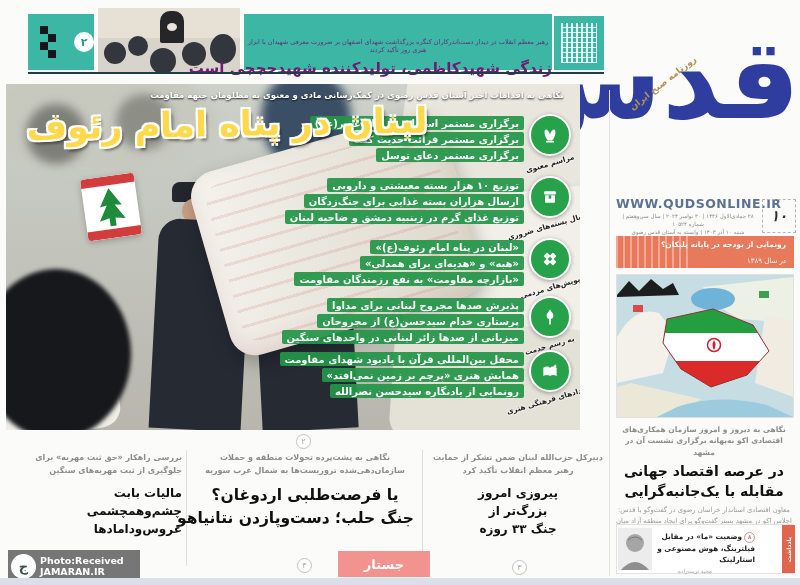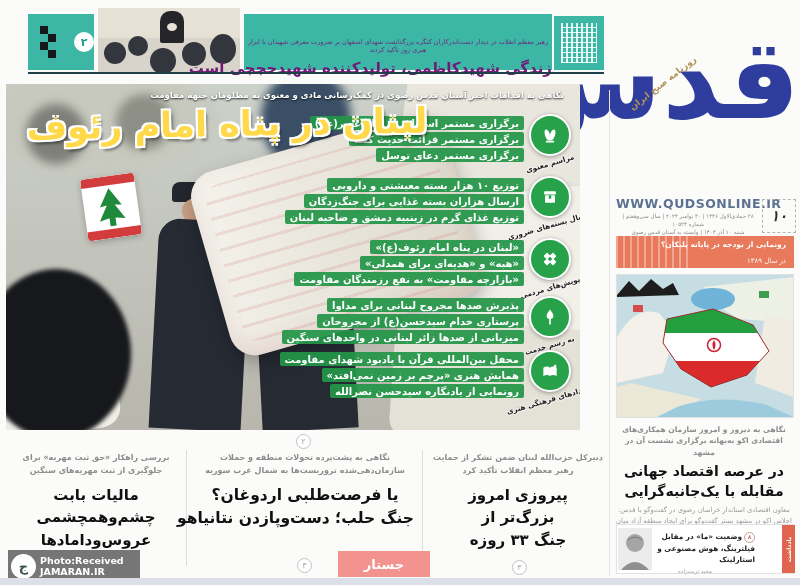--- a/index.html
+++ b/index.html
@@ -88,25 +88,25 @@
         box-shadow:0 1px 4px rgba(0,0,0,.35);display:flex;align-items:center;justify-content:center;}
   .grp-label{margin-top:3px;font-size:7.3px;font-weight:bold;color:#1c1c1c;transform:rotate(-16deg);
         text-shadow:0 0 2px #fff,0 0 2px #fff,0 0 3px #fff;white-space:nowrap;}
   .grp-items{display:flex;flex-direction:column;align-items:flex-start;gap:2px;margin-top:2px;}
   .grp-item{background:rgba(35,150,72,.93);color:#fff;font-size:10px;font-weight:bold;
         padding:1.5px 5px;border-radius:2px;white-space:nowrap;}
   .page-badge{position:absolute;width:13px;height:13px;border:1px solid #c2c2c2;border-radius:50%;
         color:#a8a8a8;font-size:8px;display:flex;align-items:center;justify-content:center;background:#fff;}
   
   .vd{position:absolute;width:1px;background:#ddd;}
-  .colA{left:10px;top:452px;width:172px;text-align:center;}
+  .colA{left:10px;top:452px;width:172px;}
   .colB{left:196px;top:452px;width:218px;text-align:center;}
   .colC{left:432px;top:452px;width:172px;text-align:center;}
   .b-kicker{font-size:8px;color:#8c8c8c;font-weight:bold;line-height:1.6;}
-  .b-hl{font-size:15px;font-weight:bold;color:#101010;line-height:1.5;margin-top:6px;}
+  .b-hl{font-size:12px;font-weight:bold;color:#101010;line-height:1.5;margin-top:6px;}
   .colB .b-hl{font-size:15.5px;white-space:nowrap;}
   .tag-pink{left:338px;top:551px;width:92px;height:26px;background:#f2938f;color:#fff;
         font-size:13px;font-weight:bold;letter-spacing:3px;display:flex;align-items:center;justify-content:center;}
   .wm{left:8px;top:550px;width:132px;height:32px;background:rgba(108,108,108,.93);color:#fff;
         display:flex;align-items:center;direction:ltr;padding-left:3px;box-sizing:border-box;}
   .wm-logo{width:25px;height:25px;border-radius:50%;background:#fff;color:#3c5248;font-size:13px;font-weight:bold;
         display:flex;align-items:center;justify-content:center;flex:0 0 auto;}
   .wm-text{font-size:9.5px;font-weight:bold;line-height:1.2;margin-left:4px;}
   .foot-strip{left:0;top:578px;width:800px;height:7px;background:#dbe0e8;}
 </style>

